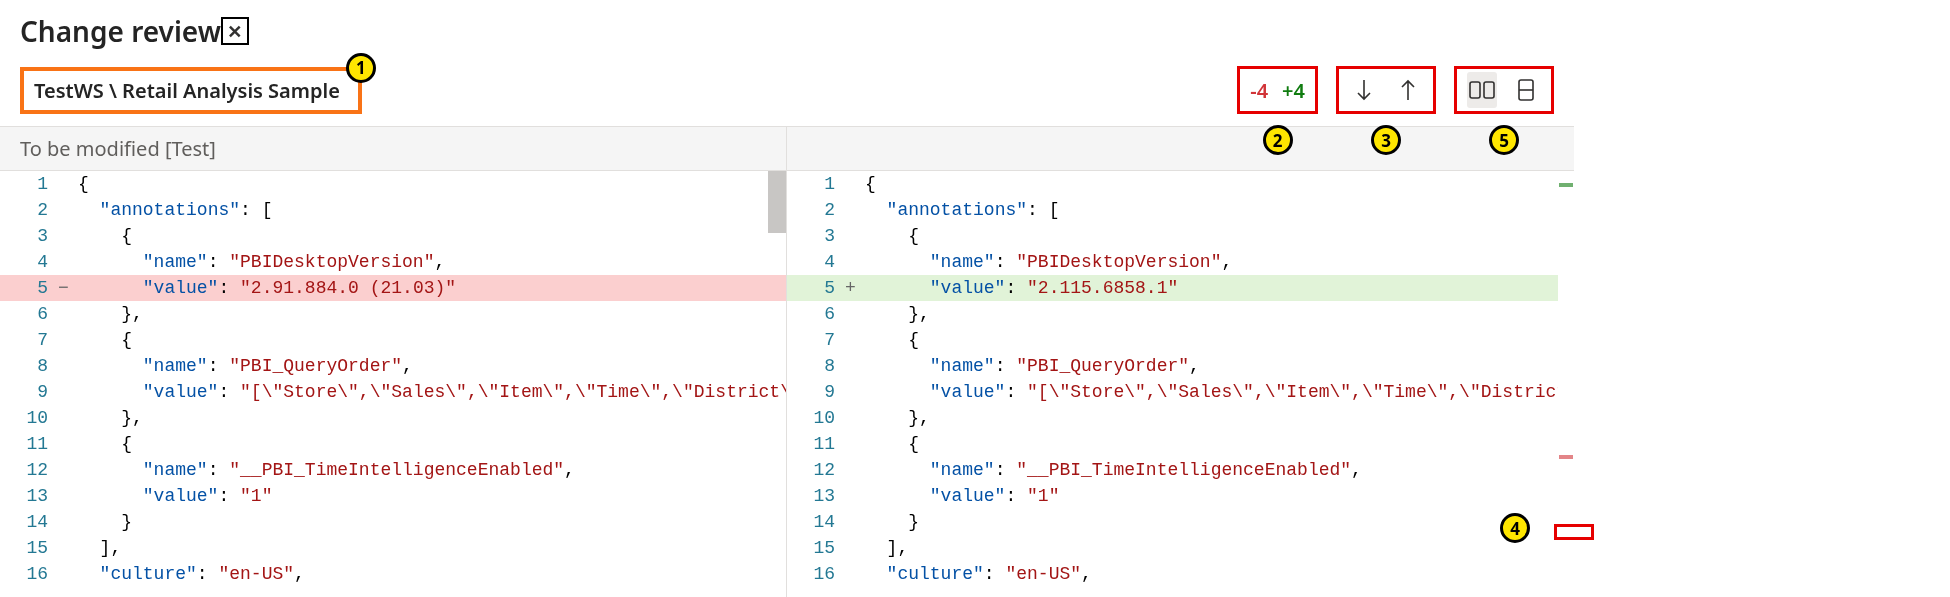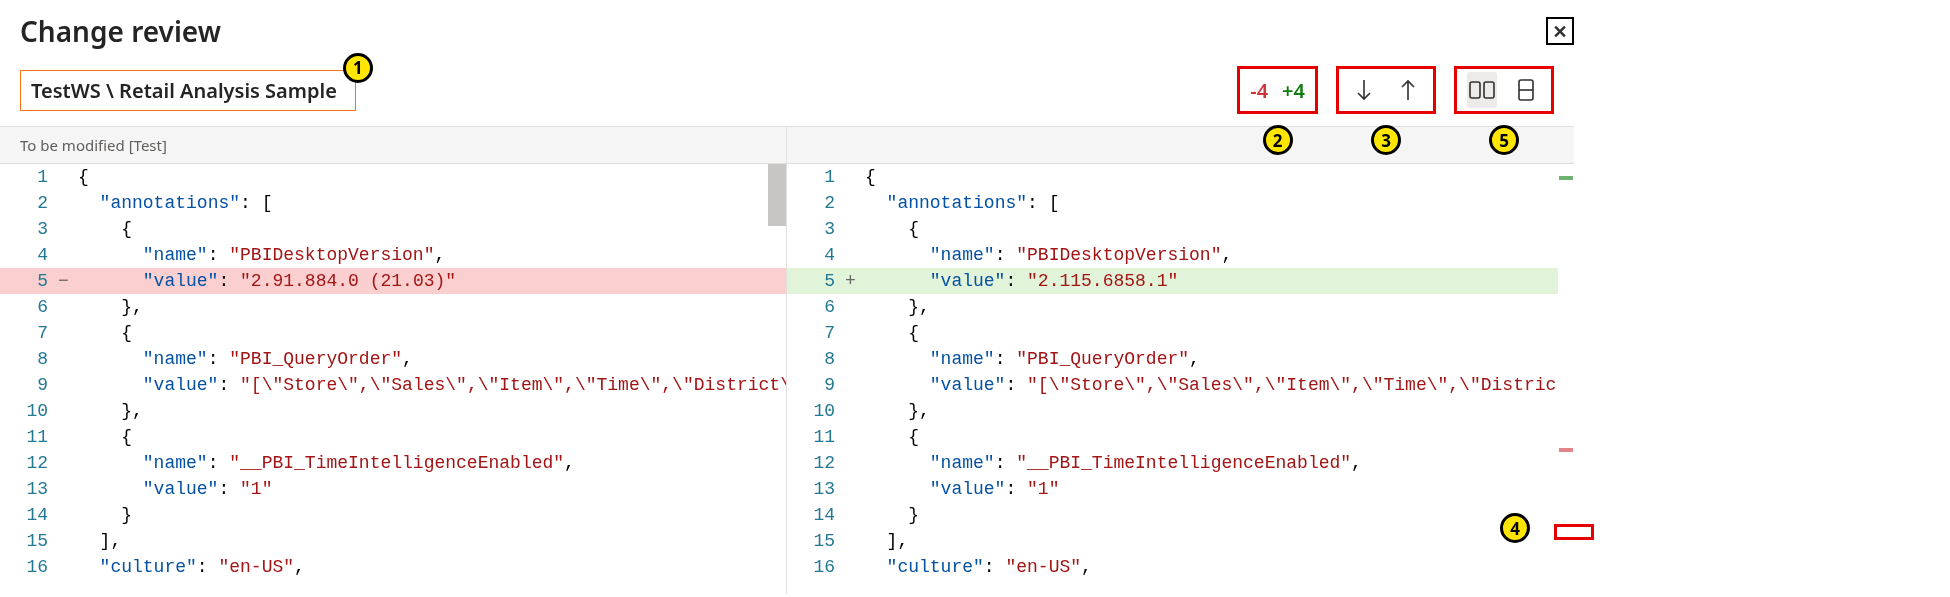--- a/index.html
+++ b/index.html
@@ -4,37 +4,37 @@
 <style>
   * { box-sizing: border-box; }
   html, body {
     margin: 0; padding: 0;
     font-family: "Segoe UI", system-ui, sans-serif;
     background: #fff;
     color: #323130;
   }
   .root { width: 1950px; height: 597px; position: relative; overflow: hidden; }
   .title-row {
-    display: flex; align-items: center; justify-content: space-between;
+    display: flex; align-items: center; 
     padding: 12px 20px 8px 20px;
   }
   .title {
     font-size: 28px; font-weight: 600; color: #242424;
   }
   .close-btn {
     width: 28px; height: 28px; border: 2px solid #000; display:flex;align-items:center;justify-content:center;
     cursor: pointer; font-size: 18px; font-weight: 700; background:#fff;
     margin-right: 356px;
   }
   .toolbar {
     display: flex; align-items: center; justify-content: space-between;
     padding: 8px 20px 12px 20px; position: relative;
   }
   .breadcrumb-box {
-    border: 1px solid #f97316;
+    border: 4px solid #f97316;
     padding: 6px 18px 6px 10px;
     position: relative;
   }
   .breadcrumb { font-size: 20px; font-weight: 600; color: #242424; }
   .callout {
     width: 30px; height: 30px; border-radius: 50%;
     background: #ffe600; border: 3px solid #000;
     display:flex;align-items:center;justify-content:center;
     font-weight: 700; font-size: 17px; color:#000;
     position: absolute;
@@ -56,21 +56,21 @@
     width: 30px; height: 36px; display:flex;align-items:center;justify-content:center;
     cursor: pointer; background:#fff;
   }
   .icon-btn.active { background:#edebe9; border-radius:3px; }
   .panes-header {
     display: grid; grid-template-columns: 1fr 1fr;
     background: #f5f5f5; border-top:1px solid #e1dfdd; border-bottom:1px solid #e1dfdd;
     margin-right: 376px;
   }
   .pane-title {
-    padding: 8px 20px; font-size: 15px; color: #605e5c; border-right:1px solid #e1dfdd;
+    padding: 8px 20px; font-size: 20px; color: #605e5c; border-right:1px solid #e1dfdd;
   }
   .panes {
     display: grid; grid-template-columns: 1fr 1fr;
     font-family: Consolas, "Courier New", monospace; font-size: 18px;
     height: 430px;
     margin-right: 376px;
   }
   .pane { position:relative; overflow:hidden; }
   .pane-left { border-right:1px solid #e1dfdd; }
   .scrollbar-stub {

